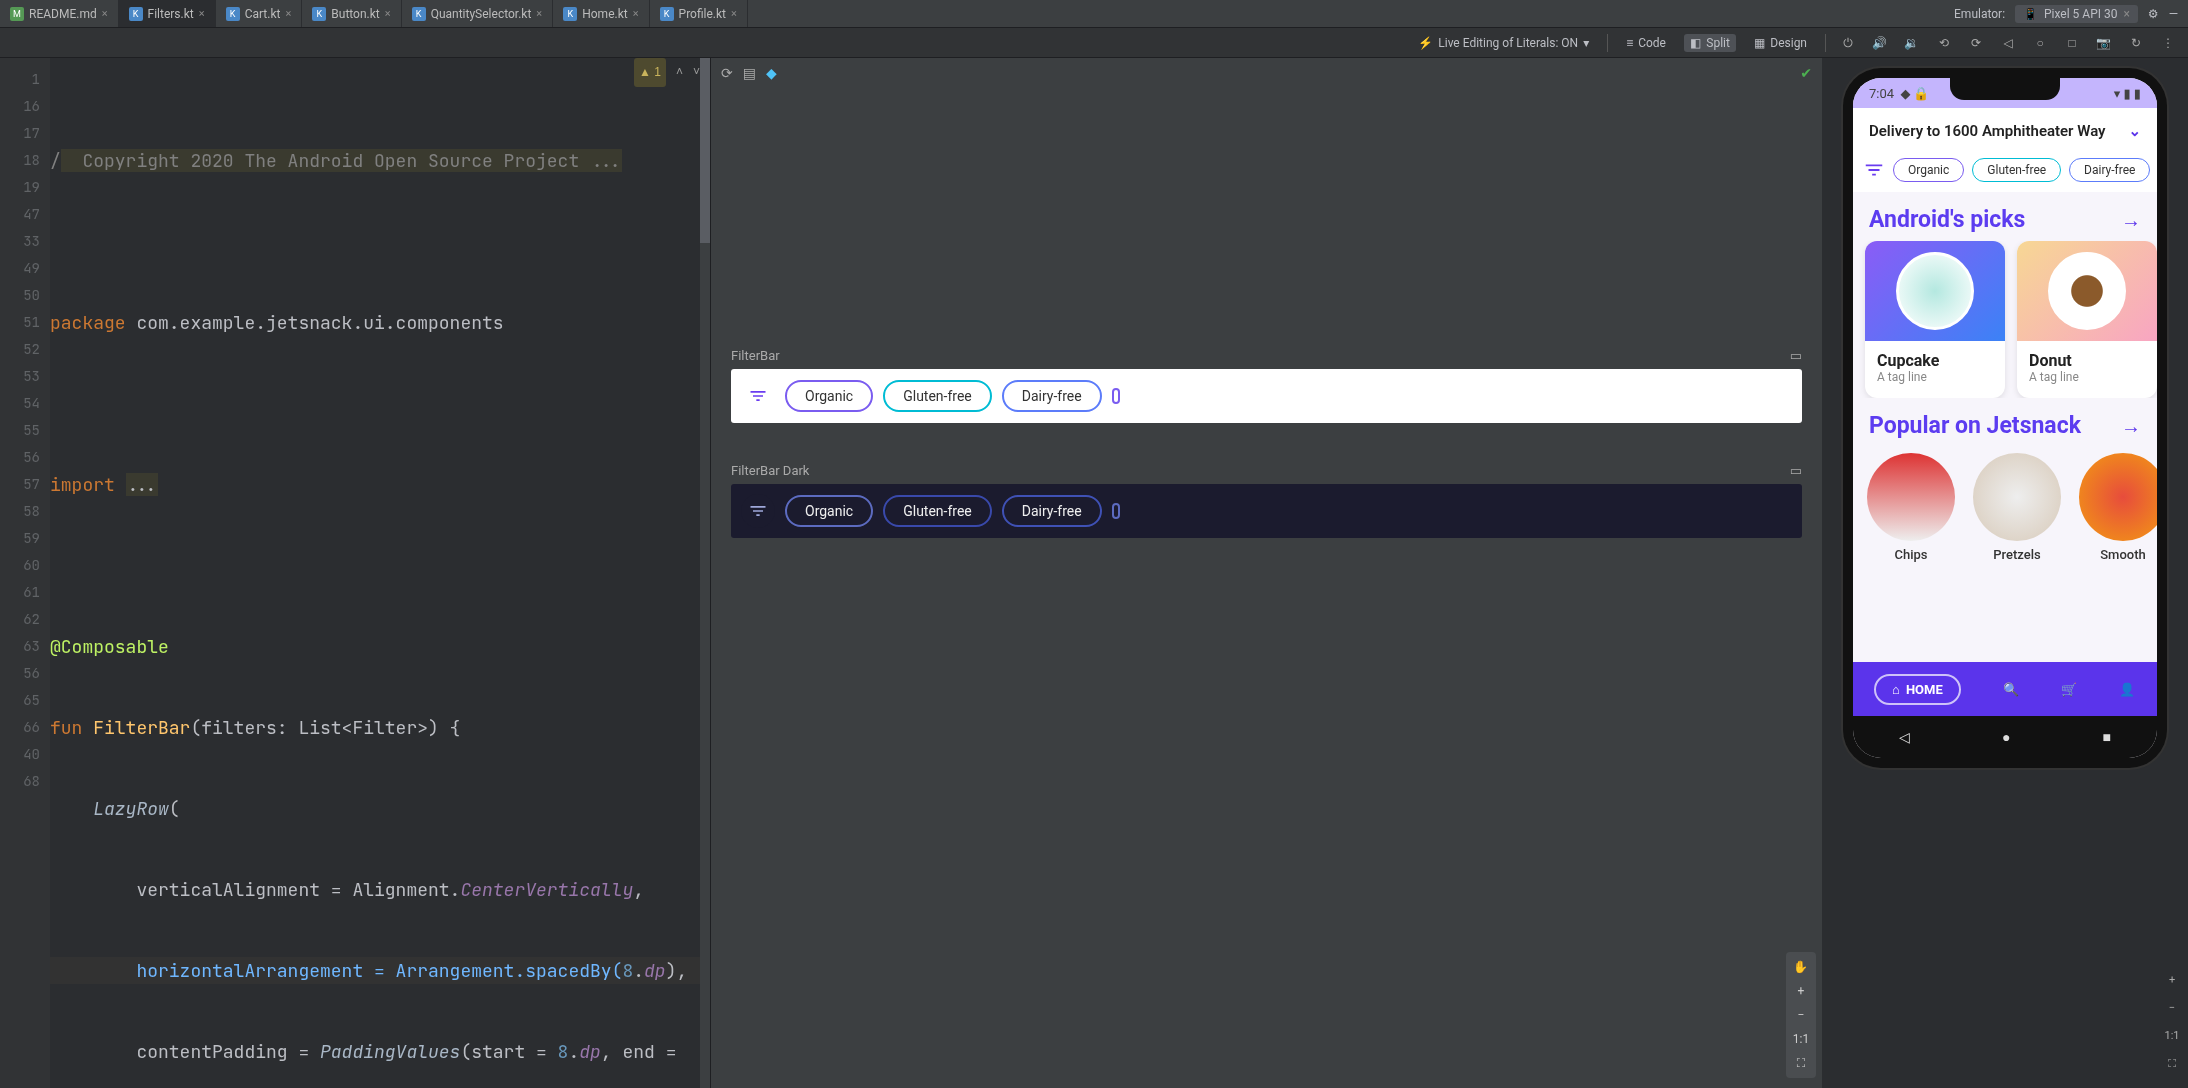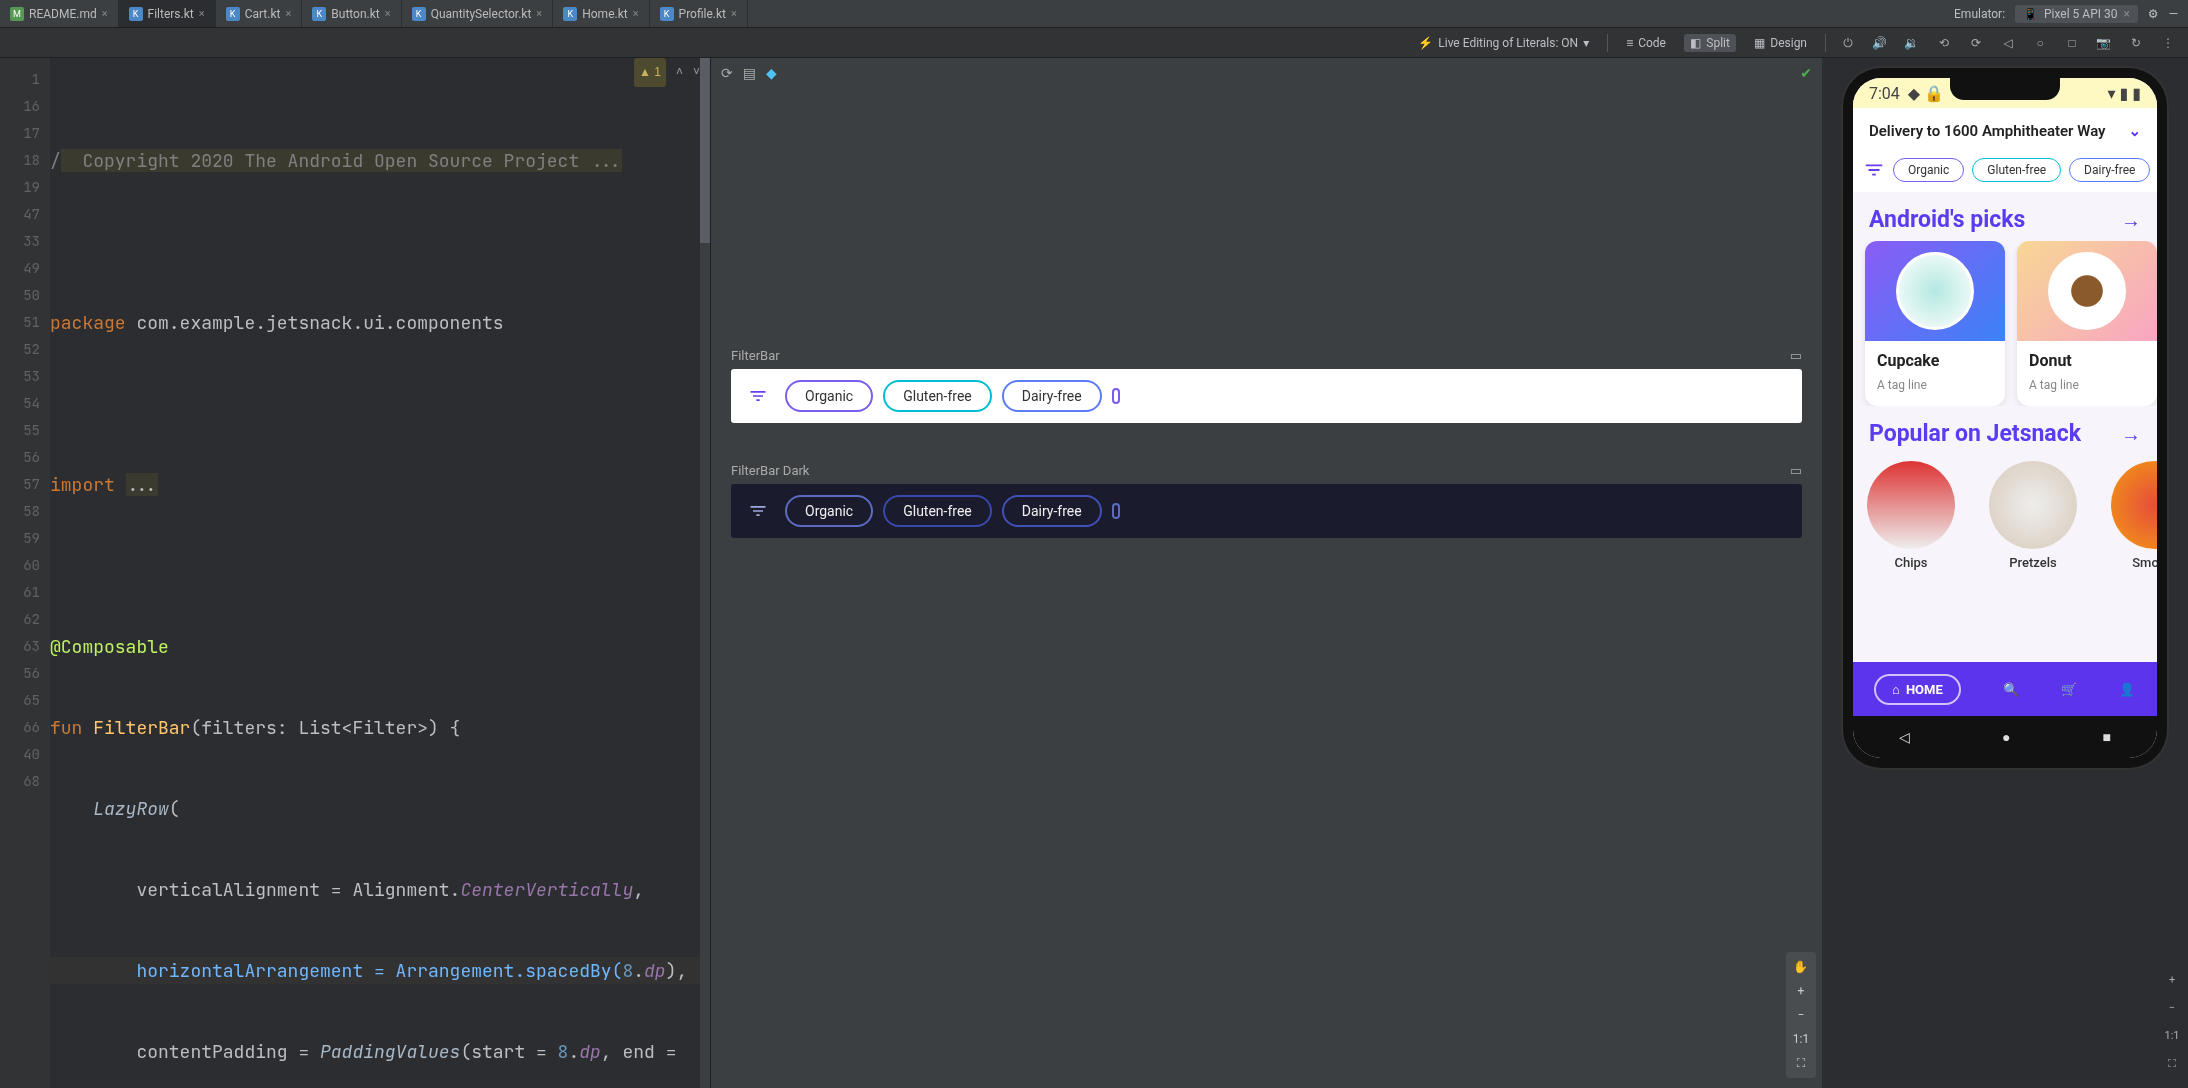--- a/index.html
+++ b/index.html
@@ -64,35 +64,35 @@
 .preview-controls { position:absolute; right:6px; bottom:10px; display:flex; flex-direction:column; gap:2px; align-items:center; background:#4a4d50; border-radius:4px; padding:4px;}
 .preview-controls div { width:22px; height:22px; display:flex; align-items:center; justify-content:center; font-size:12px; color:#ccc; cursor:pointer;}
 
 
 .emu-col { width: 366px; background:#2b2d30; display:flex; align-items:flex-start; justify-content:center; padding:10px 4px; position:relative;}
 .emu-controls { position:absolute; right:4px; top:10px; display:flex; flex-direction:column; gap:12px; }
 .emu-bottom { position:absolute; right:4px; bottom:14px; display:flex; flex-direction:column; gap:6px;}
 .emu-bottom div { width:24px; height:22px; color:#aaa; display:flex; align-items:center; justify-content:center; font-size:11px;}
 .phone { width:324px; height:700px; background:#111; border-radius:38px; padding:10px; box-shadow:0 0 0 2px #333;}
 .screen { width:100%; height:100%; background:#f7f5fb; border-radius:28px; overflow:hidden; display:flex; flex-direction:column; position:relative;}
-.status { height:30px; background:#fef9c3; display:flex; align-items:center; justify-content:space-between; padding:0 16px; font-size:16px; color:#444;}
+.status { height:30px; background:#c4b5fd; display:flex; align-items:center; justify-content:space-between; padding:0 16px; font-size:13px; color:#444;}
 .notch { position:absolute; top:0; left:50%; transform:translateX(-50%); width:110px; height:22px; background:#111; border-radius:0 0 14px 14px;}
 .addr { background:#fff; padding:14px 16px; display:flex; align-items:center; justify-content:space-between; font-size:15px; color:#222; font-weight:600;}
 .phonechips { background:#fff; padding:4px 10px 10px 10px; display:flex; gap:8px; overflow:hidden; align-items:center;}
 .pchip { border-radius:16px; padding:4px 14px; font-size:12px; border:1.5px solid; flex-shrink:0;}
 .section { padding:14px 16px 8px 16px; display:flex; justify-content:space-between; align-items:center;}
 .section .title { color:#5c3cf0; font-weight:700; font-size:23px;}
 .cards { display:flex; gap:12px; padding:0 12px; overflow:hidden;}
 .card { width:140px; background:#fff; border-radius:12px; overflow:hidden; flex-shrink:0; box-shadow:0 2px 6px rgba(0,0,0,.1);}
 .card .img { height:100px; background:linear-gradient(135deg,#8b5cf6,#3b82f6); display:flex; align-items:center; justify-content:center;}
 .card .img .circle { width:78px; height:78px; border-radius:50%; background:#fde; border:3px solid #fff;}
 .card .body { padding:10px 12px 14px 12px; }
 .card .body .name { font-weight:700; font-size:16px; color:#222;}
-.card .body .tag { font-size:12px; color:#888;margin-top:8px;}
-.circles { display:flex; gap:34px; padding:6px 14px; overflow:hidden;}
+.card .body .tag { font-size:12px; color:#888;}
+.circles { display:flex; gap:18px; padding:6px 14px; overflow:hidden;}
 .citem { display:flex; flex-direction:column; align-items:center; gap:6px; flex-shrink:0;}
 .citem .c { width:88px; height:88px; border-radius:50%; background:#eee;}
 .citem .lbl { font-size:13px; color:#333; font-weight:500;}
 .bottomnav { margin-top:auto; background:#5b34eb; height:54px; display:flex; align-items:center; justify-content:space-around;}
 .navbtn { color:#fff; display:flex; align-items:center; gap:6px; font-size:13px; font-weight:700;}
 .navbtn.home { border:2px solid rgba(255,255,255,.7); border-radius:22px; padding:6px 16px;}
 .sysnav { height:42px; background:#111; display:flex; align-items:center; justify-content:space-around; color:#ddd;}
 
 svg { display:block; }
 .check { color:#4caf50; }

